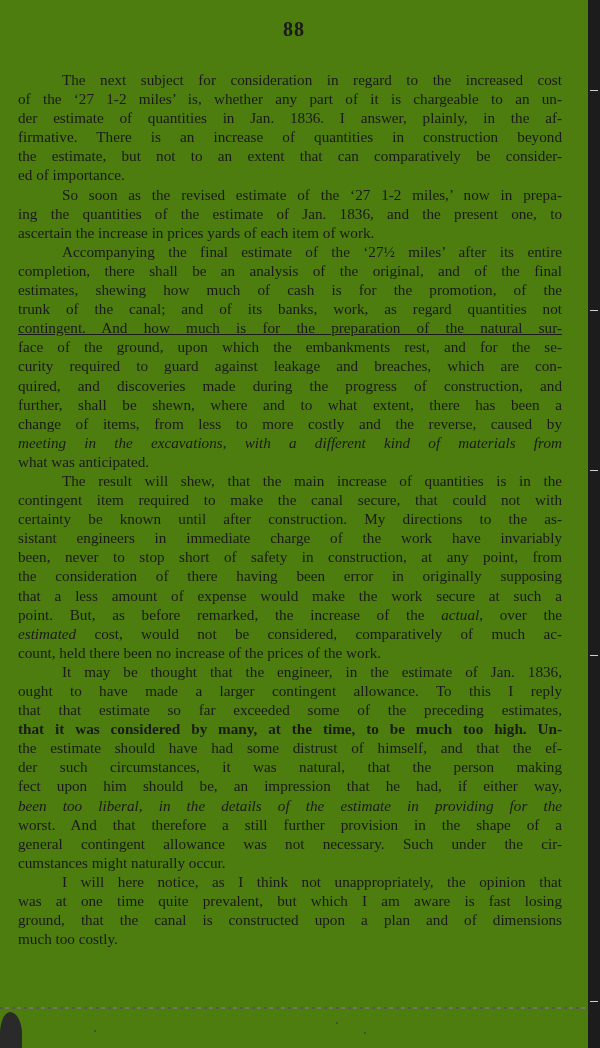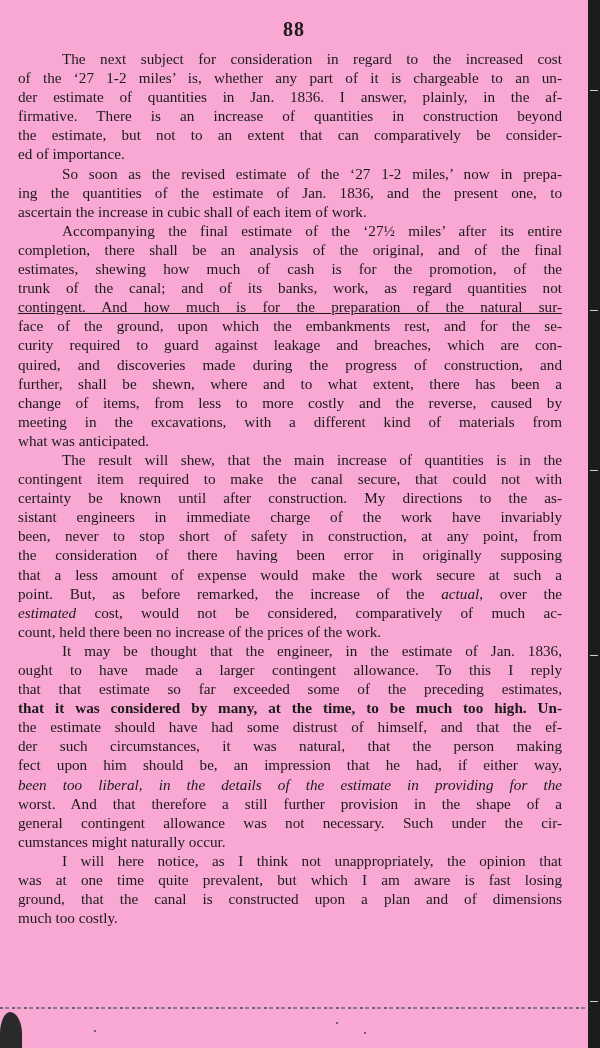--- a/index.html
+++ b/index.html
@@ -4,33 +4,33 @@
   <style>
     html, body { margin: 0; padding: 0; }
     body {
       width: 600px; height: 1048px; overflow: hidden;
       background: #ffffff; position: relative;
       font-family: "Liberation Serif", "DejaVu Serif", serif;
       color: #1a1a1a;
     }
     .page {
       position: absolute; left: 0; top: 0; width: 588px; height: 1048px;
-      background: #f9a8d4;
+      background: #4d7c0f;
     }
     .edge-strip {
       position: absolute; right: 0; top: 0; width: 12px; height: 1048px;
       background: #1c1c1c;
     }
     .edge-mark { position: absolute; right: 2px; width: 8px; height: 1px; background: #cfcfcf; }
     .page-number {
       position: absolute; top: 18px; left: 0; width: 588px; text-align: center;
       font-size: 20px; font-weight: bold; letter-spacing: 1px;
     }
     .body-text {
-      position: absolute; left: 40px; top: 49px; width: 522px;
+      position: absolute; left: 40px; top: 70px; width: 522px;
       font-size: 15.2px; line-height: 19.1px; text-align: justify;
     }
     .para { margin: 0; text-indent: 22px; }
     .para em { font-style: italic; }
     .line { display: block; text-align: justify; text-align-last: justify; white-space: nowrap; }
     .line.last { text-align-last: left; }
     .rule {
       position: absolute; left: 0; top: 1007px; width: 586px; height: 2px;
       background: repeating-linear-gradient(90deg, #555 0 3px, transparent 3px 5px, #777 5px 9px, transparent 9px 12px);
       opacity: 0.85;
@@ -52,34 +52,34 @@
         <span class="line">The next subject for consideration in regard to the increased cost</span>
         <span class="line" style="text-indent: -22px;">of the ‘27 1-2 miles’ is, whether any part of it is chargeable to an un-</span>
         <span class="line" style="text-indent: -22px;">der estimate of quantities in Jan. 1836. I answer, plainly, in the af-</span>
         <span class="line" style="text-indent: -22px;">firmative. There is an increase of quantities in construction beyond</span>
         <span class="line" style="text-indent: -22px;">the estimate, but not to an extent that can comparatively be consider-</span>
         <span class="line last" style="text-indent: -22px;">ed of importance.</span>
       </div>
     <div class="para">
         <span class="line">So soon as the revised estimate of the ‘27 1-2 miles,’ now in prepa-</span>
         <span class="line" style="text-indent: -22px;">ing the quantities of the estimate of Jan. 1836, and the present one, to</span>
-        <span class="line last" style="text-indent: -22px;">ascertain the increase in cubic shall of each item of work.</span>
+        <span class="line last" style="text-indent: -22px;">ascertain the increase in prices yards of each item of work.</span>
       </div>
     <div class="para">
         <span class="line">Accompanying the final estimate of the ‘27½ miles’ after its entire</span>
         <span class="line" style="text-indent: -22px;">completion, there shall be an analysis of the original, and of the final</span>
         <span class="line" style="text-indent: -22px;">estimates, shewing how much of cash is for the promotion, of the</span>
         <span class="line" style="text-indent: -22px;">trunk of the canal; and of its banks, work, as regard quantities not</span>
         <span class="line" style="text-indent: -22px; text-decoration: underline;">contingent. And how much is for the preparation of the natural sur-</span>
         <span class="line" style="text-indent: -22px;">face of the ground, upon which the embankments rest, and for the se-</span>
         <span class="line" style="text-indent: -22px;">curity required to guard against leakage and breaches, which are con-</span>
         <span class="line" style="text-indent: -22px;">quired, and discoveries made during the progress of construction, and</span>
         <span class="line" style="text-indent: -22px;">further, shall be shewn, where and to what extent, there has been a</span>
         <span class="line" style="text-indent: -22px;">change of items, from less to more costly and the reverse, caused by</span>
-        <span class="line" style="text-indent: -22px;">meeting in the excavations, with a different kind of materials from</span>
+        <span class="line" style="text-indent: -22px; font-style: italic;">meeting in the excavations, with a different kind of materials from</span>
         <span class="line last" style="text-indent: -22px;">what was anticipated.</span>
       </div>
     <div class="para">
         <span class="line">The result will shew, that the main increase of quantities is in the</span>
         <span class="line" style="text-indent: -22px;">contingent item required to make the canal secure, that could not with</span>
         <span class="line" style="text-indent: -22px;">certainty be known until after construction. My directions to the as-</span>
         <span class="line" style="text-indent: -22px;">sistant engineers in immediate charge of the work have invariably</span>
         <span class="line" style="text-indent: -22px;">been, never to stop short of safety in construction, at any point, from</span>
         <span class="line" style="text-indent: -22px;">the consideration of there having been error in originally supposing</span>
         <span class="line" style="text-indent: -22px;">that a less amount of expense would make the work secure at such a</span>

